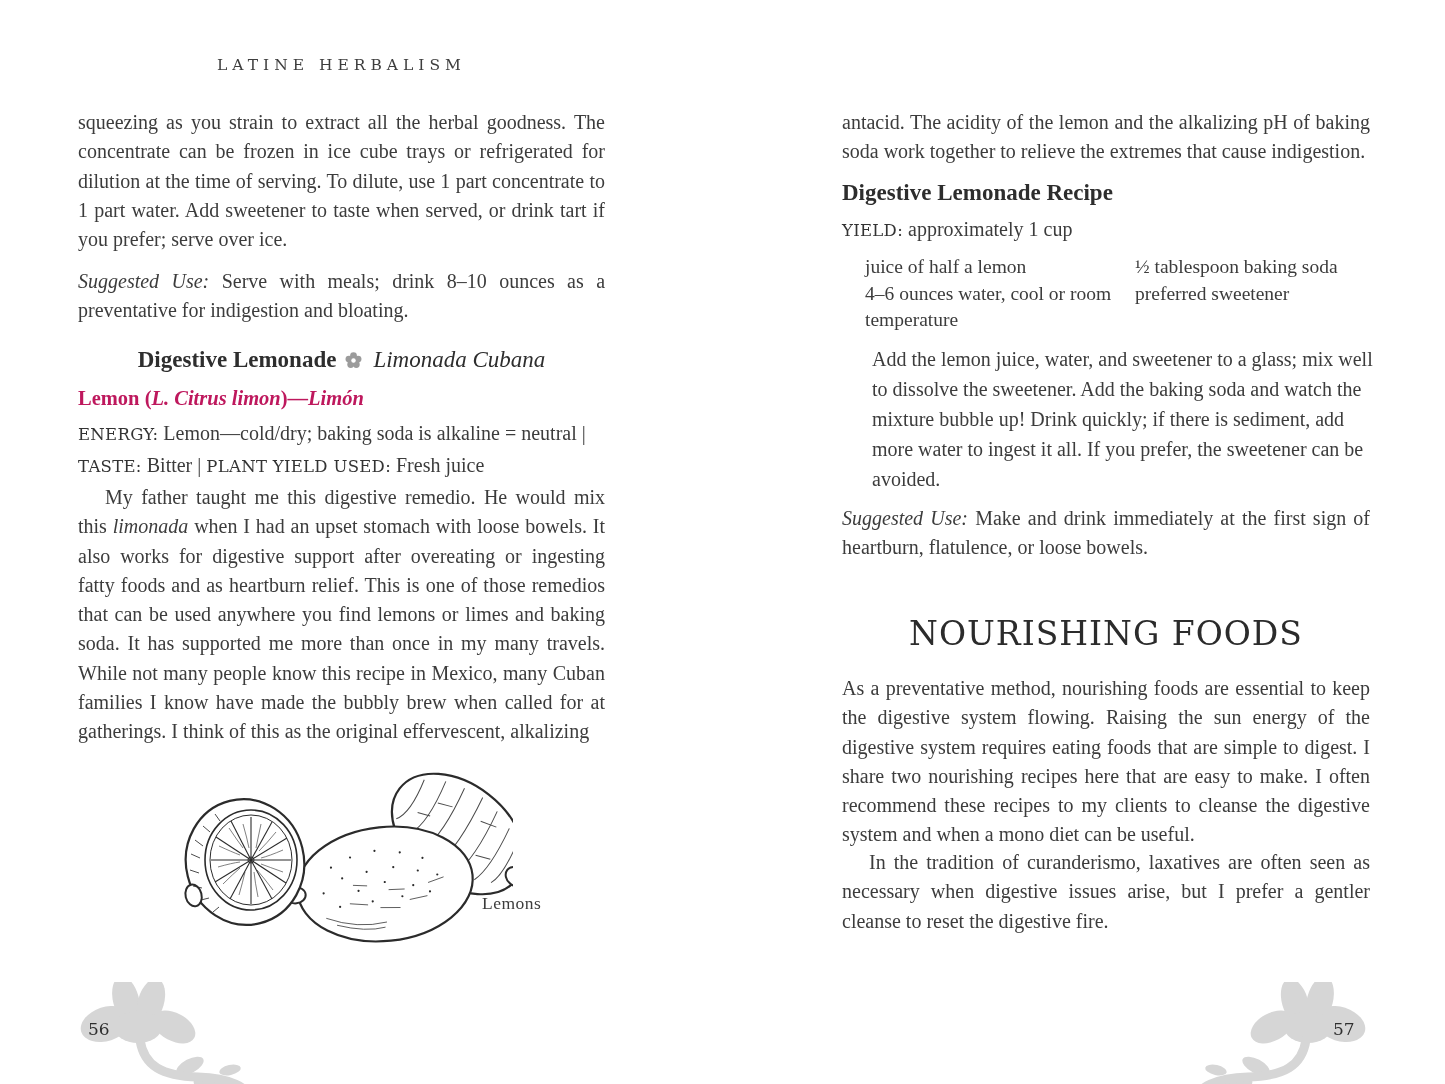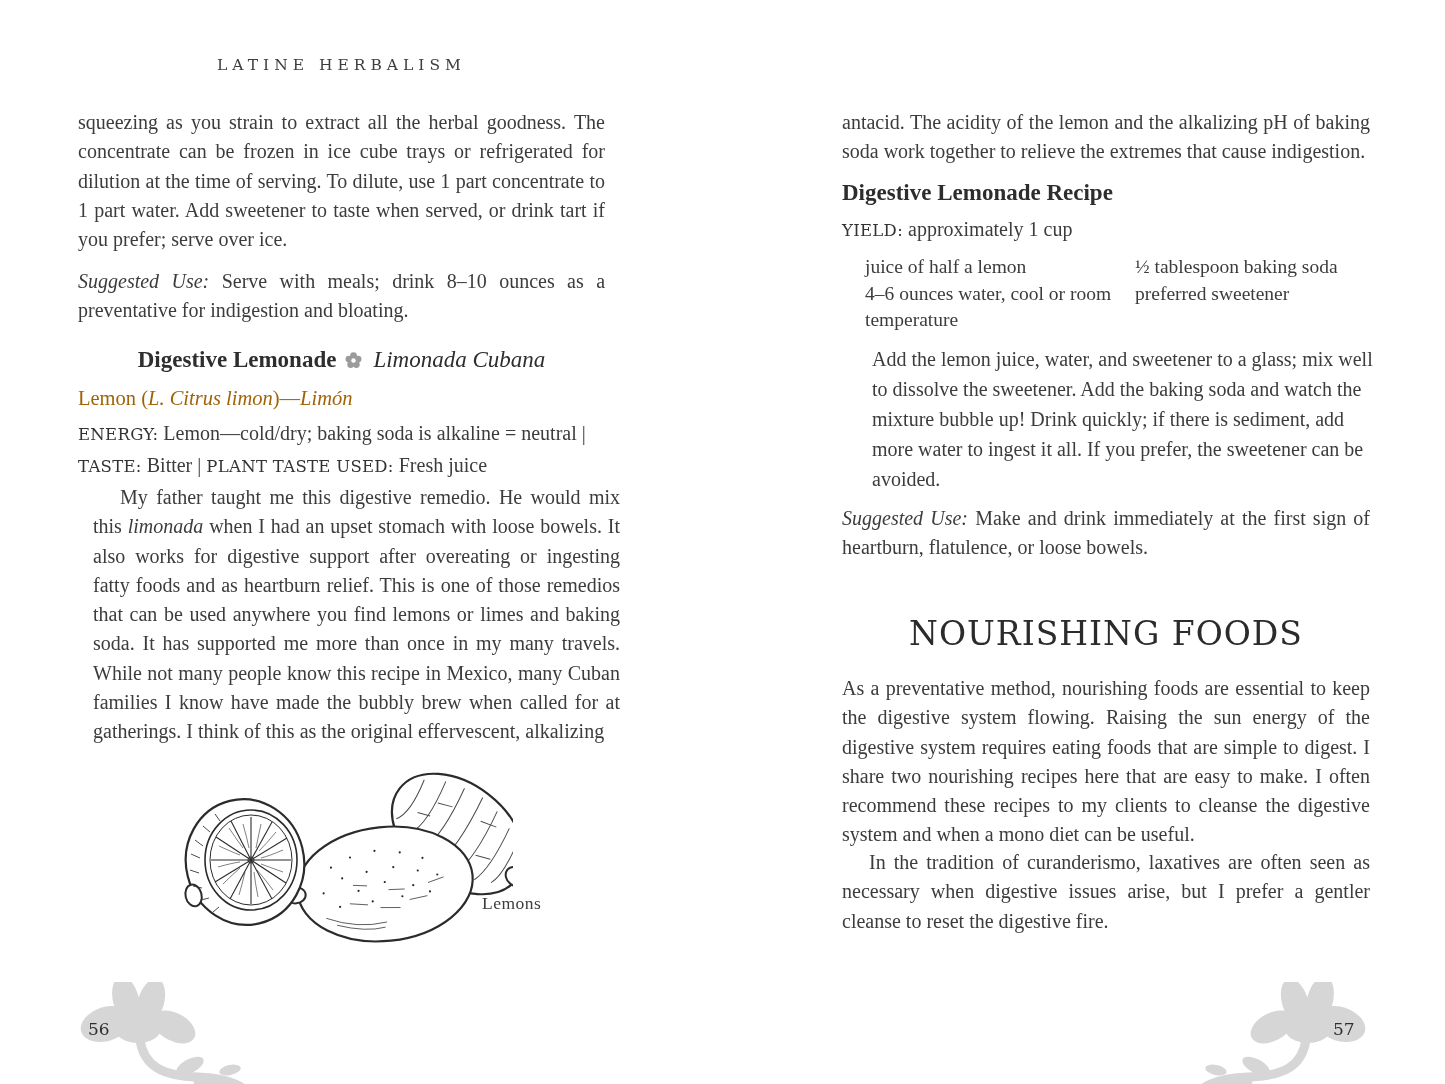--- a/index.html
+++ b/index.html
@@ -43,21 +43,21 @@
     text-align: center;
     font-size: 23px;
     line-height: 30px;
     color: #2e2e2e;
     white-space: nowrap;
   }
   .recipe-title { font-weight: bold; }
   .recipe-sub { font-style: italic; margin-left: 4px; }
   .flower-glyph { display: inline-block; vertical-align: -2px; margin: 0 7px 0 9px; }
 
-  .plant-line { font-size: 20.5px; color: #a16207; }
+  .plant-line { font-size: 20.5px; color: #be185d; font-weight: bold; }
 
   .prop-lines { font-size: 20px; line-height: 30px; color: #3c3c3c; }
   .prop-label {
     font-family: "DejaVu Serif", serif;
     font-size: 16.5px;
     color: #333333;
     letter-spacing: 0.3px;
   }
 
   .sect-head-left {
@@ -132,24 +132,24 @@
           </g>
           <circle cx="10" cy="10" r="2.6" fill="#ffffff"></circle>
         </svg></span><span class="recipe-sub">Limonada Cubana</span>
     </div>
 
     <div class="block plant-line" style="top:387px;">
       <span>Lemon (</span><span class="ital">L. Citrus limon</span><span>)—</span><span class="ital">Limón</span>
     </div>
 
     <div class="block prop-lines" style="top:418px;">
-      <span class="prop-label">ENERGY:</span><span> Lemon—cold/dry; baking soda is alkaline = neutral | </span><span class="prop-label">TASTE:</span><span> Bitter | </span><span class="prop-label">PLANT TASTE USED:</span><span> Fresh juice</span>
-    </div>
-
-    <div class="block body-par indent-first" style="top:483px;margin-left:15px;">
+      <span class="prop-label">ENERGY:</span><span> Lemon—cold/dry; baking soda is alkaline = neutral | </span><span class="prop-label">TASTE:</span><span> Bitter | </span><span class="prop-label">PLANT YIELD USED:</span><span> Fresh juice</span>
+    </div>
+
+    <div class="block body-par indent-first" style="top:483px;">
       <span>My father taught me this digestive remedio. He would mix this </span><span class="ital">limonada</span><span> when I had an upset stomach with loose bowels. It also works for digestive support after overeating or ingesting fatty foods and as heartburn relief. This is one of those remedios that can be used anywhere you find lemons or limes and baking soda. It has supported me more than once in my many travels. While not many people know this recipe in Mexico, many Cuban families I know have made the bubbly brew when called for at gatherings. I think of this as the original effervescent, alkalizing</span>
     </div>
 
     <div class="block" style="top:762px; left:95px; width:340px; height:185px;">
       <svg width="340" height="185" viewBox="0 0 340 185">
 
         <g transform="rotate(38 285 72)" stroke="#2b2b2b" fill="#ffffff">
           <ellipse cx="285" cy="72" rx="74" ry="50" stroke-width="2.2"></ellipse>
           <ellipse cx="357" cy="70" rx="11" ry="9" stroke-width="2"></ellipse>
           <g stroke-width="1" fill="none" opacity="0.85">

